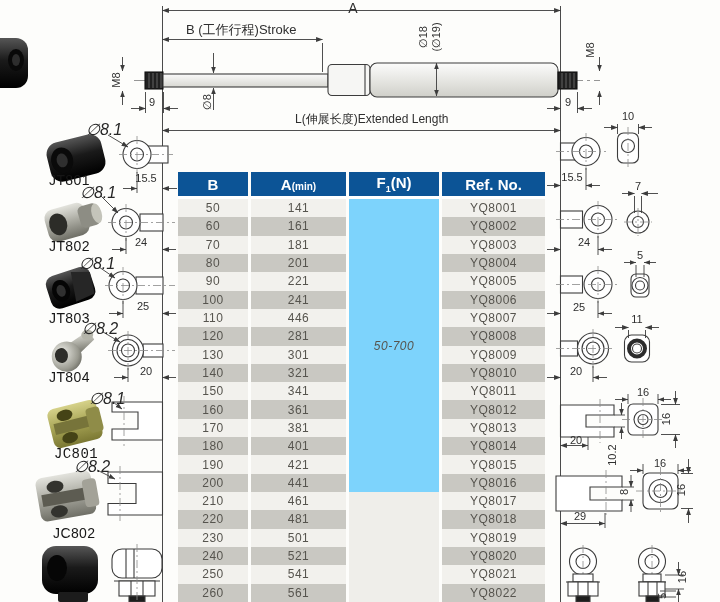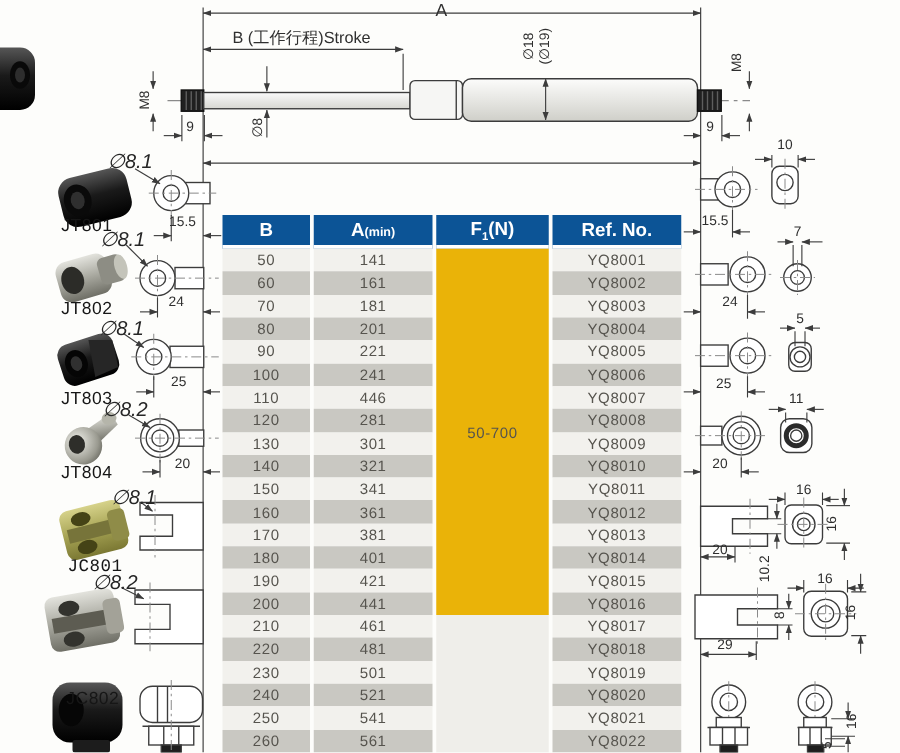--- a/index.html
+++ b/index.html
@@ -18,21 +18,21 @@
   
   .tbl{position:absolute;left:175px;top:172px;width:373px;height:430px;}
   .tbl table{border-collapse:separate;border-spacing:3px 0;width:100%;height:100%;table-layout:fixed;}
   .tbl th{background:#0c5496;color:#fff;font-weight:bold;font-size:15px;height:24px;
           border-bottom:3px solid #ffffff;text-align:center;padding:0;}
   .tbl th .hsml{font-size:10px;font-weight:bold;}
   .tbl th sub{font-size:9px;}
   .tbl td{font-size:12px;color:#56544e;text-align:center;padding:0;letter-spacing:.5px;}
   .lt{background:#f2f1ed;}
   .dk{background:#c9c8c2;}
-  .f1a{background:#eab308;font-size:12.5px;color:#504e48;}
+  .f1a{background:#7dd3fc;font-size:12.5px;color:#504e48;font-style:italic;}
   .f1b{background:#efeeea;}
 </style>
 </head>
 <body>
 
 <div class="page">
 
 <svg class="draw" width="720" height="602" viewBox="0 0 720 602">
   <defs>
     <marker id="ar" viewBox="0 0 10 10" refX="9.5" refY="5" markerWidth="7.5" markerHeight="7.5" orient="auto-start-reverse">
@@ -426,37 +426,38 @@
 <div class="lbl med" style="left:186px;top:23px;">B (工作行程)Stroke</div>
 <div class="lbl rot ctr" style="left:104px;top:74px;width:24px;">M8</div>
 <div class="lbl rot ctr" style="left:193px;top:96px;width:28px;">∅8</div>
 <div class="lbl rot ctr" style="left:406px;top:24px;width:48px;height:26px;line-height:13px;">
   <div>∅18</div>
   <div>(∅19)</div>
 </div>
 <div class="lbl rot ctr" style="left:578px;top:44px;width:24px;">M8</div>
 <div class="lbl ctr" style="left:144px;top:96px;width:16px;">9</div>
 <div class="lbl ctr" style="left:560px;top:96px;width:16px;">9</div>
+<div class="lbl sm12" style="left:295px;top:113px;">L(伸展长度)Extended Length</div>
 
 <div class="lbl dialbl" style="left:86px;top:121px;">∅8.1</div>
 <div class="lbl partlbl" style="left:49px;top:173px;">JT801</div>
 <div class="lbl ctr" style="left:132px;top:172px;width:28px;">15.5</div>
 <div class="lbl dialbl" style="left:80px;top:184px;">∅8.1</div>
 <div class="lbl partlbl" style="left:49px;top:239px;">JT802</div>
 <div class="lbl ctr" style="left:129px;top:236px;width:24px;">24</div>
 <div class="lbl dialbl" style="left:79px;top:255px;">∅8.1</div>
 <div class="lbl partlbl" style="left:49px;top:311px;">JT803</div>
 <div class="lbl ctr" style="left:131px;top:300px;width:24px;">25</div>
 <div class="lbl dialbl" style="left:82px;top:320px;">∅8.2</div>
 <div class="lbl partlbl" style="left:49px;top:370px;">JT804</div>
 <div class="lbl ctr" style="left:134px;top:365px;width:24px;">20</div>
 <div class="lbl dialbl" style="left:89px;top:390px;">∅8.1</div>
 <div class="lbl partlbl" style="left:54px;top:447px;font-family:Liberation Mono, monospace;">JC801</div>
 <div class="lbl dialbl" style="left:74px;top:458px;">∅8.2</div>
-<div class="lbl partlbl" style="left:53px;top:526px;margin-top:25px;">JC802</div>
+<div class="lbl partlbl" style="left:53px;top:526px;">JC802</div>
 
 <div class="lbl ctr" style="left:614px;top:110px;width:28px;">10</div>
 <div class="lbl ctr" style="left:558px;top:171px;width:28px;">15.5</div>
 <div class="lbl ctr" style="left:631px;top:180px;width:14px;">7</div>
 <div class="lbl ctr" style="left:572px;top:236px;width:24px;">24</div>
 <div class="lbl ctr" style="left:633px;top:249px;width:14px;">5</div>
 <div class="lbl ctr" style="left:567px;top:301px;width:24px;">25</div>
 <div class="lbl ctr" style="left:626px;top:313px;width:22px;">11</div>
 <div class="lbl ctr" style="left:564px;top:365px;width:24px;">20</div>
 <div class="lbl ctr" style="left:632px;top:386px;width:22px;">16</div>

